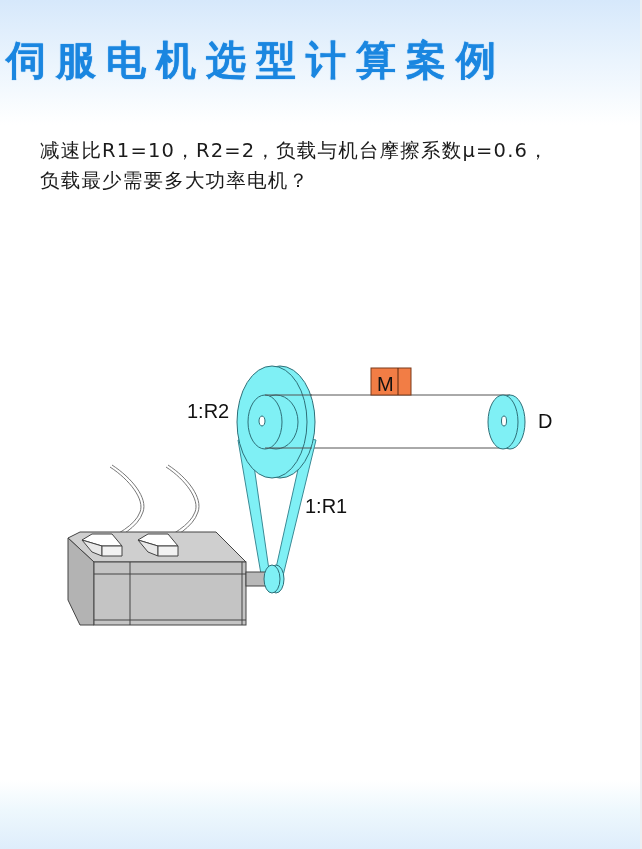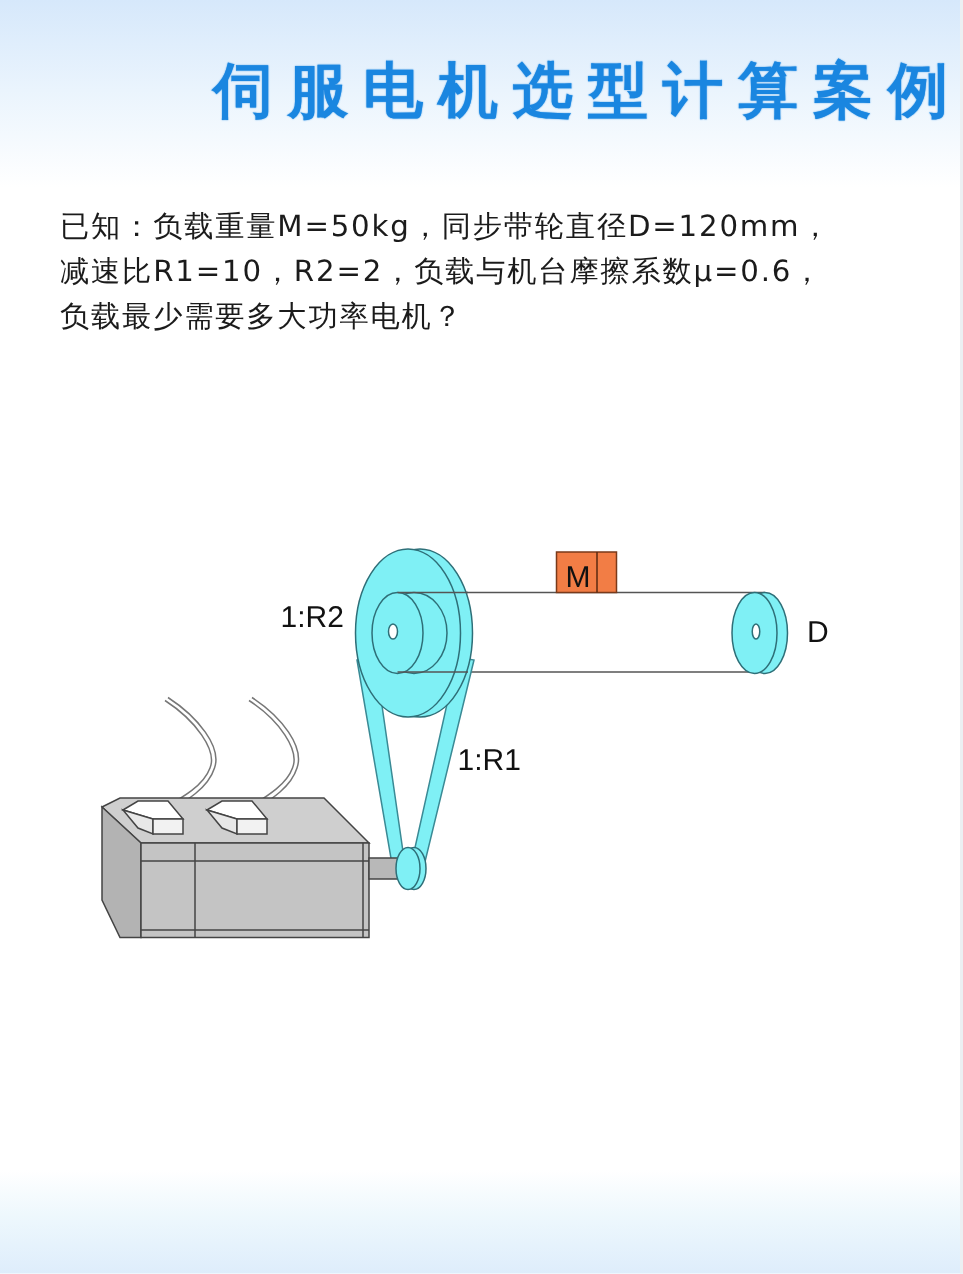--- a/index.html
+++ b/index.html
@@ -3,21 +3,21 @@
   <meta charset="utf-8">
   <style>
     html, body { margin: 0; padding: 0; }
     body {
       width: 642px; height: 849px; overflow: hidden; position: relative;
       background: linear-gradient(180deg, #d6e8fb 0px, #eaf4fd 60px, #ffffff 125px, #ffffff 780px, #eef8fd 810px, #deedfb 849px);
       font-family: "DejaVu Sans", sans-serif;
     }
     .right-edge { position: absolute; top: 0; right: 0; width: 2px; height: 849px; background: #eceff2; }
     .title {
-      position: absolute; top: 33px; left: 0; width: 642px; text-align: right;
+      position: absolute; top: 33px; left: 0; width: 642px; text-align: left;
       font-family: "DejaVu Sans", sans-serif; font-weight: bold;
       font-size: 40px; letter-spacing: 10px; color: #1a86e0;
       text-shadow: 0 0 1px #1a86e0;
       padding-left: 6px; box-sizing: border-box;
     }
     .problem {
       position: absolute; top: 136px; left: 40px; width: 600px;
       font-family: "DejaVu Sans", sans-serif; font-size: 19.5px; line-height: 30px;
       color: #1b1b1b; letter-spacing: 1.2px;
     }
@@ -26,21 +26,20 @@
     .lbl { font-family: "Liberation Sans", sans-serif; font-size: 20px; fill: #111; }
   </style>
 </head>
 <body>
 
 <div class="right-edge"></div>
 
 <div class="title">伺服电机选型计算案例</div>
 
 <div class="problem">
-  <span class="line">已知：负载重量M=50kg，同步带轮直径D=120mm，</span>
   <span class="line">减速比R1=10，R2=2，负载与机台摩擦系数μ=0.6，</span>
   <span class="line">负载最少需要多大功率电机？</span>
 </div>
 
 <svg class="diagram" width="642" height="849" viewBox="0 0 642 849">
 
   <g stroke="#555" stroke-width="1" fill="none">
     <line x1="265" y1="395" x2="510" y2="395"></line>
     <line x1="265" y1="448" x2="510" y2="448"></line>
   </g>

